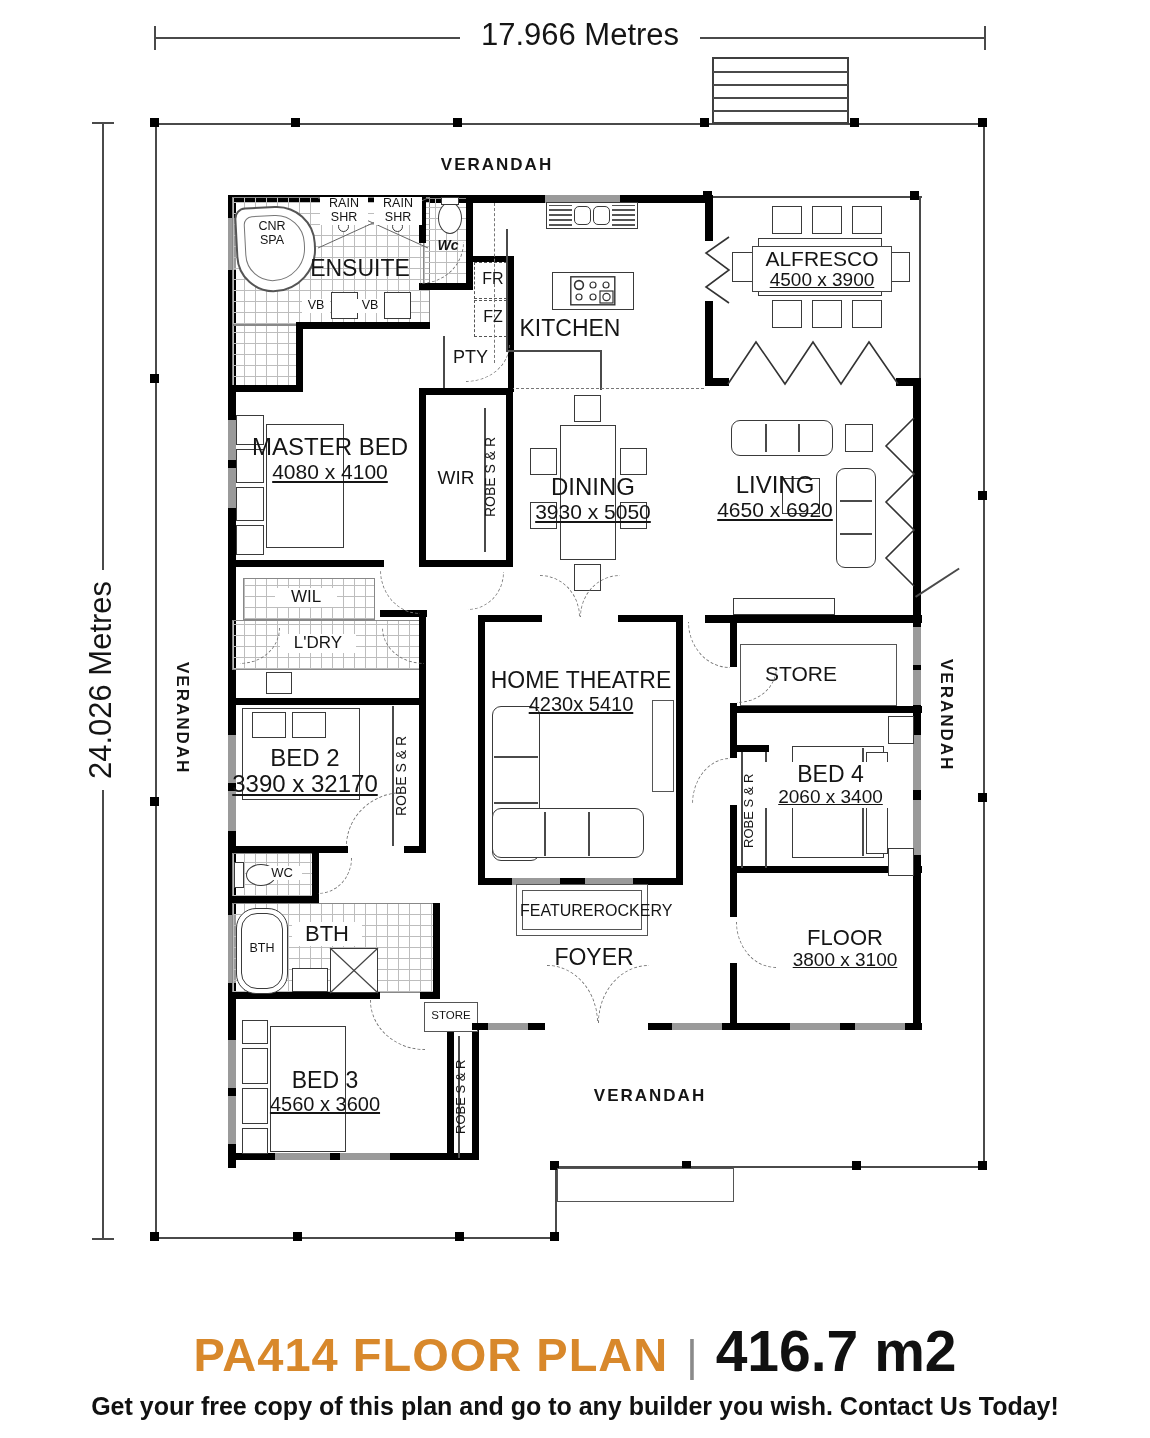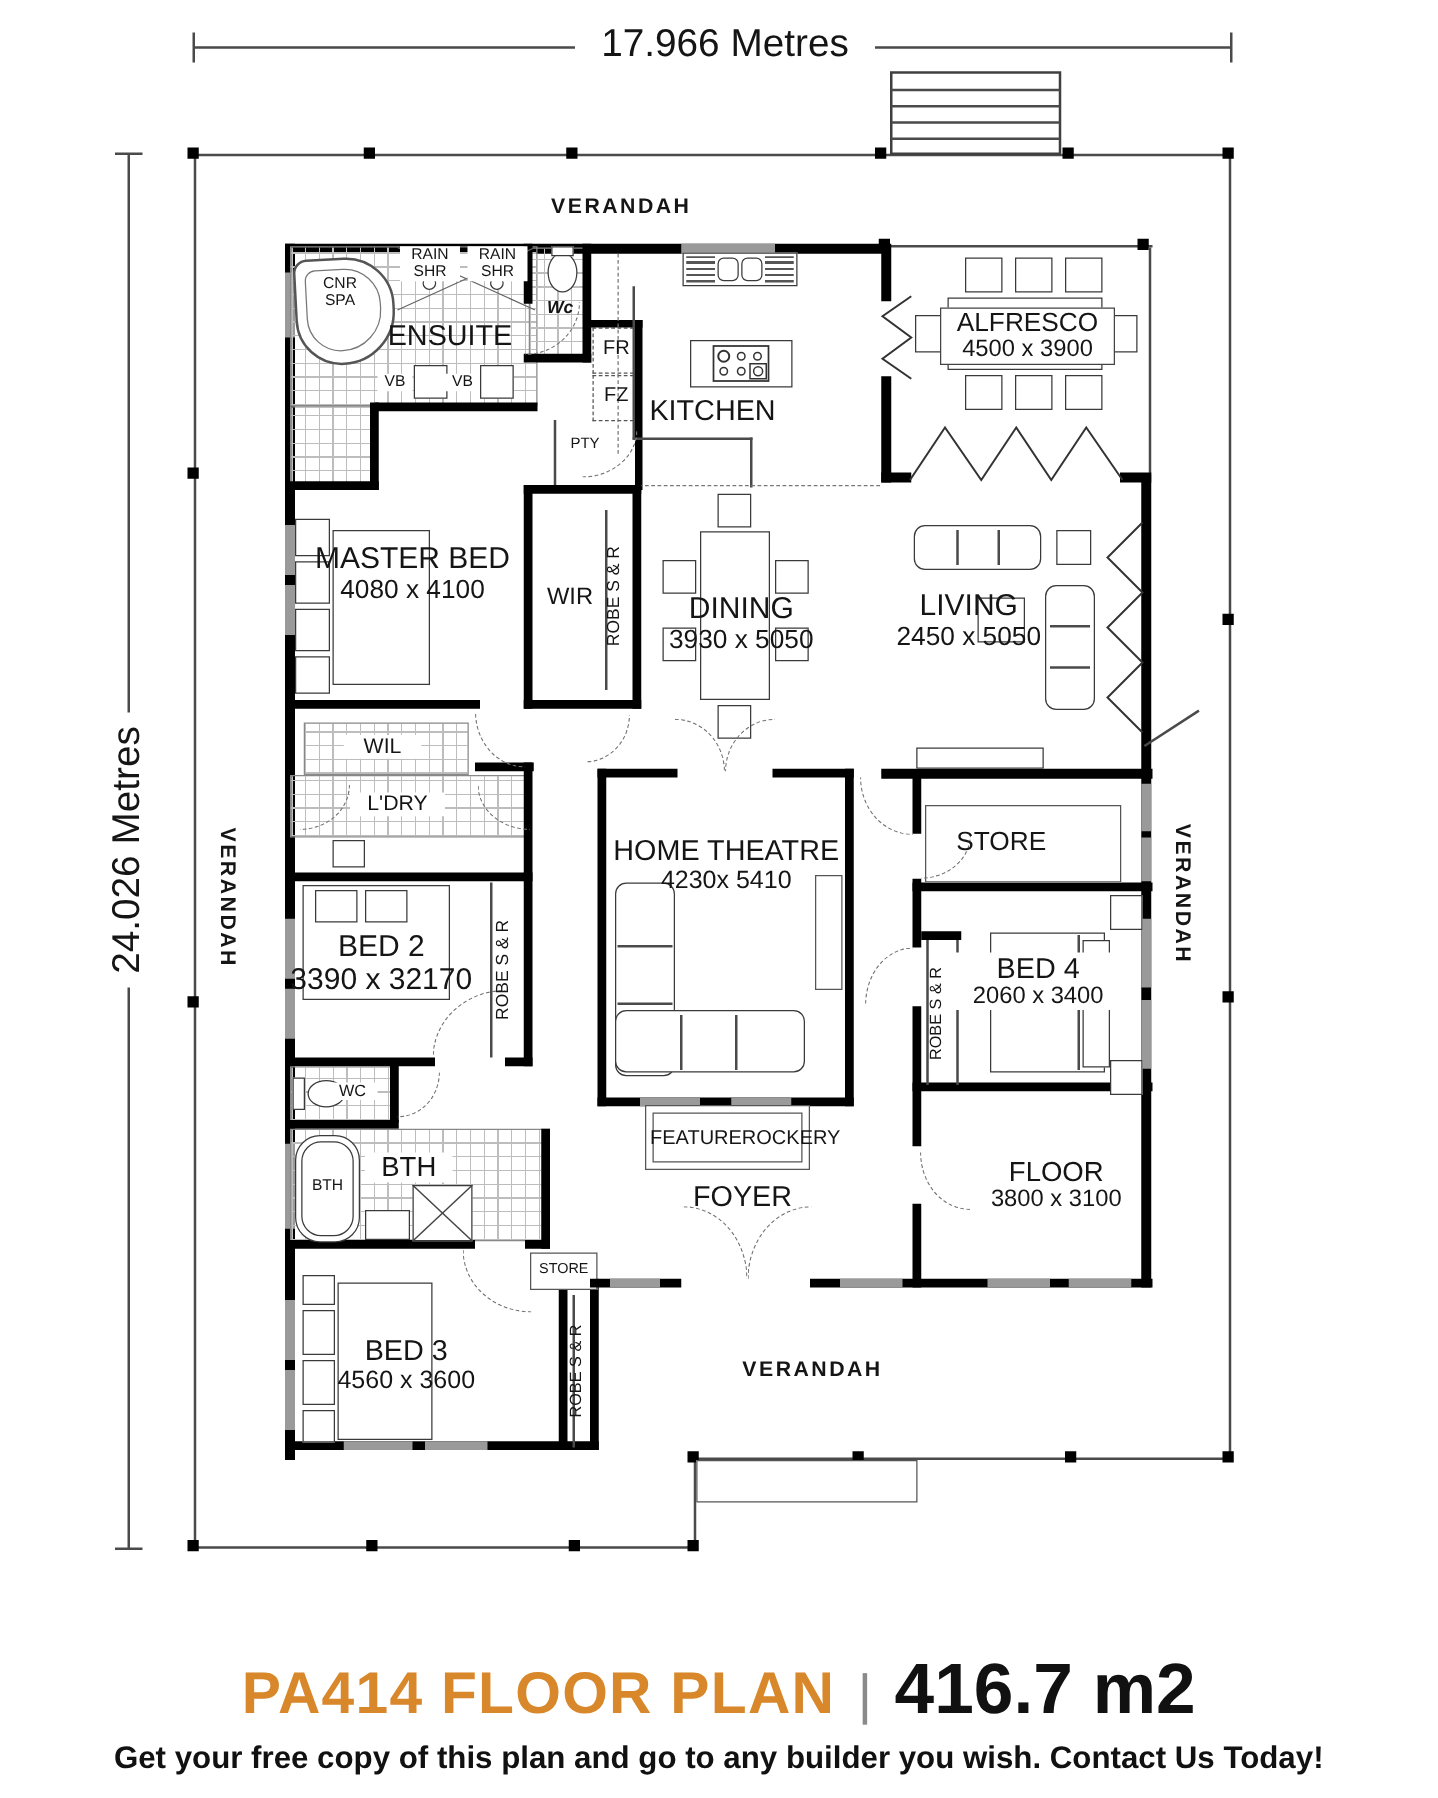--- a/index.html
+++ b/index.html
@@ -12,21 +12,21 @@
   .gl{position:absolute;background:#9a9a9a;}
   .post{position:absolute;width:9px;height:9px;background:#000;}
   .tile{position:absolute;border:1px solid #888;box-sizing:border-box;
     background-image:repeating-linear-gradient(0deg,#bdbdbd 0 1px,transparent 1px 11px),
                      repeating-linear-gradient(90deg,#bdbdbd 0 1px,transparent 1px 11px);}
   .fur{position:absolute;border:1px solid #3a3a3a;background:#fff;box-sizing:border-box;}
   .rnd{border-radius:9px;}
   .lbl{position:absolute;color:#151515;text-align:center;line-height:1.1;white-space:nowrap;z-index:5;}
   .wrap{white-space:normal;text-align:center;}
   .d{display:block;}
-  .dims{font-weight:400;}
+  .dims{font-weight:400;text-decoration:underline;}
   .vtext{writing-mode:vertical-rl;}
   .vtext-up{writing-mode:vertical-rl;transform:rotate(180deg);}
   .arc{position:absolute;overflow:hidden;z-index:4;}
   .arc i{position:absolute;width:200%;height:200%;border:1.6px dashed #777;border-radius:50%;box-sizing:border-box;display:block;}
   .c-tl i{left:0;top:0;}
   .c-tr i{left:-100%;top:0;}
   .c-bl i{left:0;top:-100%;}
   .c-br i{left:-100%;top:-100%;}
   .dash-v{position:absolute;border-left:1.6px dashed #777;}
   .dash-h{position:absolute;border-top:1.6px dashed #777;}
@@ -163,21 +163,21 @@
     </div>
 
   <div style="position:absolute;left:474px;top:262px;width:38px;height:37px;border:1.6px dashed #555;box-sizing:border-box;"></div>
   <div style="position:absolute;left:474px;top:300px;width:38px;height:37px;border:1.6px dashed #555;box-sizing:border-box;"></div>
   <div class="lbl" style="left:477px;top:270px;width:32px;font-size:16px;">FR</div>
   <div class="lbl" style="left:477px;top:308px;width:32px;font-size:16px;">FZ</div>
   <div class="w" style="left:472px;top:256px;width:42px;height:6px;"></div>
   <div class="w" style="left:508px;top:256px;width:6px;height:136px;"></div>
   <div class="tl" style="left:443px;top:336px;width:2px;height:58px;"></div>
   <div class="tl" style="left:443px;top:392px;width:66px;height:2px;"></div>
-  <div class="lbl" style="left:448px;top:348px;width:40px;font-size:12px;">PTY</div>
+  <div class="lbl" style="left:448px;top:348px;width:40px;font-size:18px;text-align:right;">PTY</div>
   <div class="arc c-br" style="left:466px;top:344px;width:44px;height:38px;">
       <i></i>
     </div>
 
   <div class="fur" style="left:546px;top:202px;width:92px;height:27px;"></div>
   <div class="stripe" style="left:549px;top:205px;width:23px;height:21px;"></div>
   <div class="stripe" style="left:612px;top:205px;width:23px;height:21px;"></div>
   <div class="fur" style="left:574px;top:206px;width:17px;height:19px;border-radius:5px;"></div>
   <div class="fur" style="left:593px;top:206px;width:17px;height:19px;border-radius:5px;"></div>
   <div class="dash-v" style="left:494px;top:203px;height:160px;"></div>
@@ -251,21 +251,21 @@
   <div class="tl" style="left:765px;top:424px;width:2px;height:28px;"></div>
   <div class="tl" style="left:798px;top:424px;width:2px;height:28px;"></div>
   <div class="fur" style="left:845px;top:424px;width:28px;height:28px;"></div>
   <div class="fur rnd" style="left:836px;top:468px;width:40px;height:100px;"></div>
   <div class="tl" style="left:840px;top:500px;width:32px;height:2px;"></div>
   <div class="tl" style="left:840px;top:533px;width:32px;height:2px;"></div>
   <div class="fur" style="left:782px;top:478px;width:38px;height:36px;"></div>
   <div class="fur" style="left:733px;top:598px;width:102px;height:17px;"></div>
   <div class="lbl" style="left:700px;top:472px;width:150px;font-size:24px;">
     <span>LIVING</span>
-    <span class="d dims" style="font-size:21px;">2450 x 5050</span>
+    <span class="d dims" style="font-size:21px;">4650 x 6920</span>
   </div>
 
   <div class="tile" style="left:243px;top:578px;width:132px;height:42px;"></div>
   <div class="lbl whitebg" style="left:275px;top:588px;width:62px;font-size:17px;">WIL</div>
   <div class="tile" style="left:232px;top:620px;width:193px;height:50px;"></div>
   <div class="lbl whitebg" style="left:280px;top:634px;width:76px;font-size:17px;">L'DRY</div>
   <div class="arc c-br" style="left:240px;top:628px;width:40px;height:36px;">
       <i></i>
     </div>
   <div class="arc c-bl" style="left:382px;top:628px;width:42px;height:36px;">

